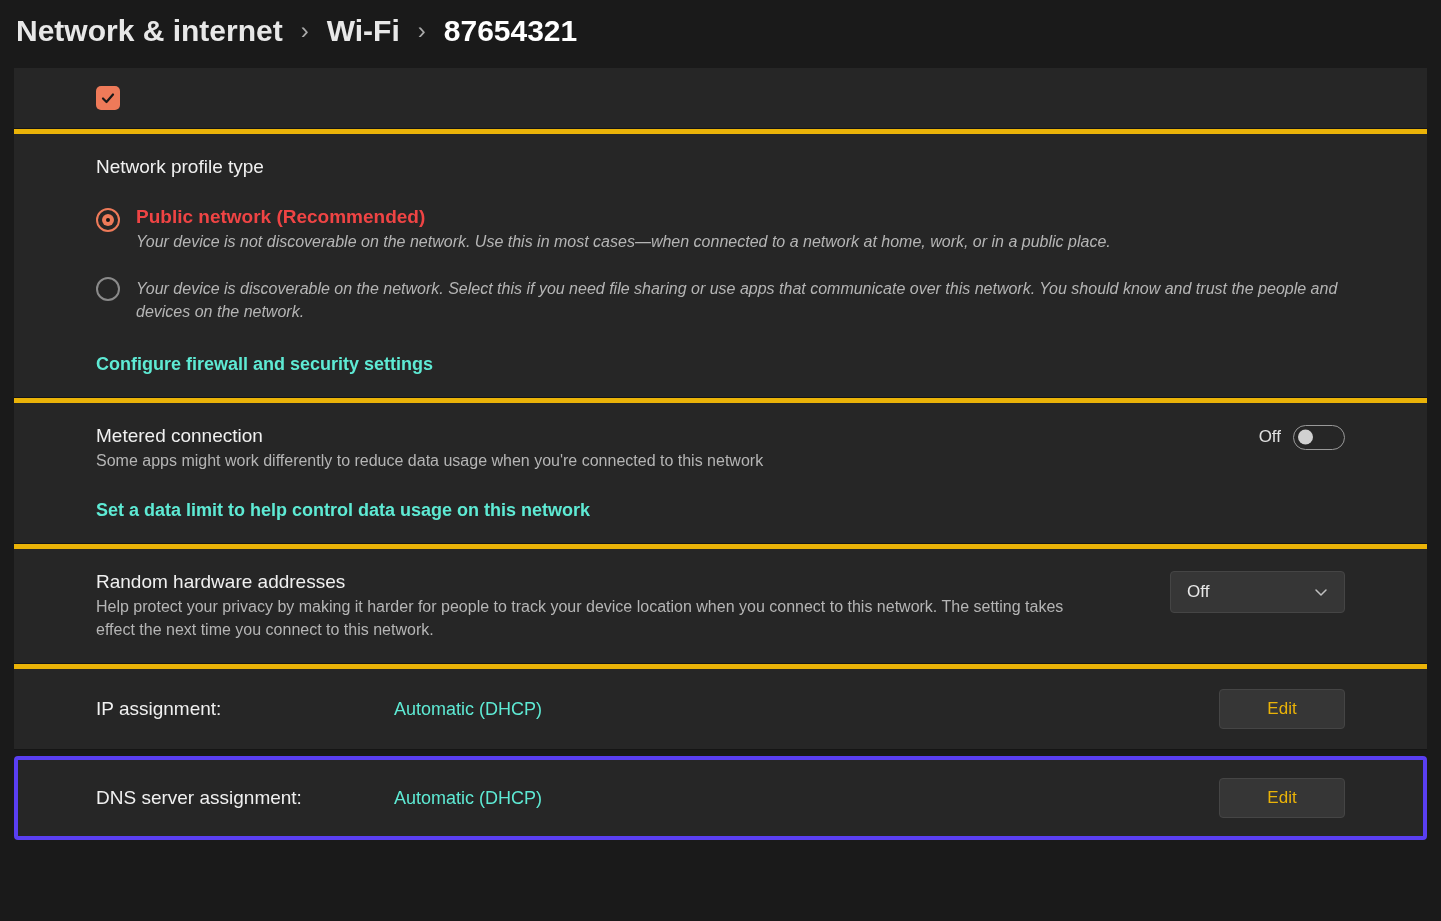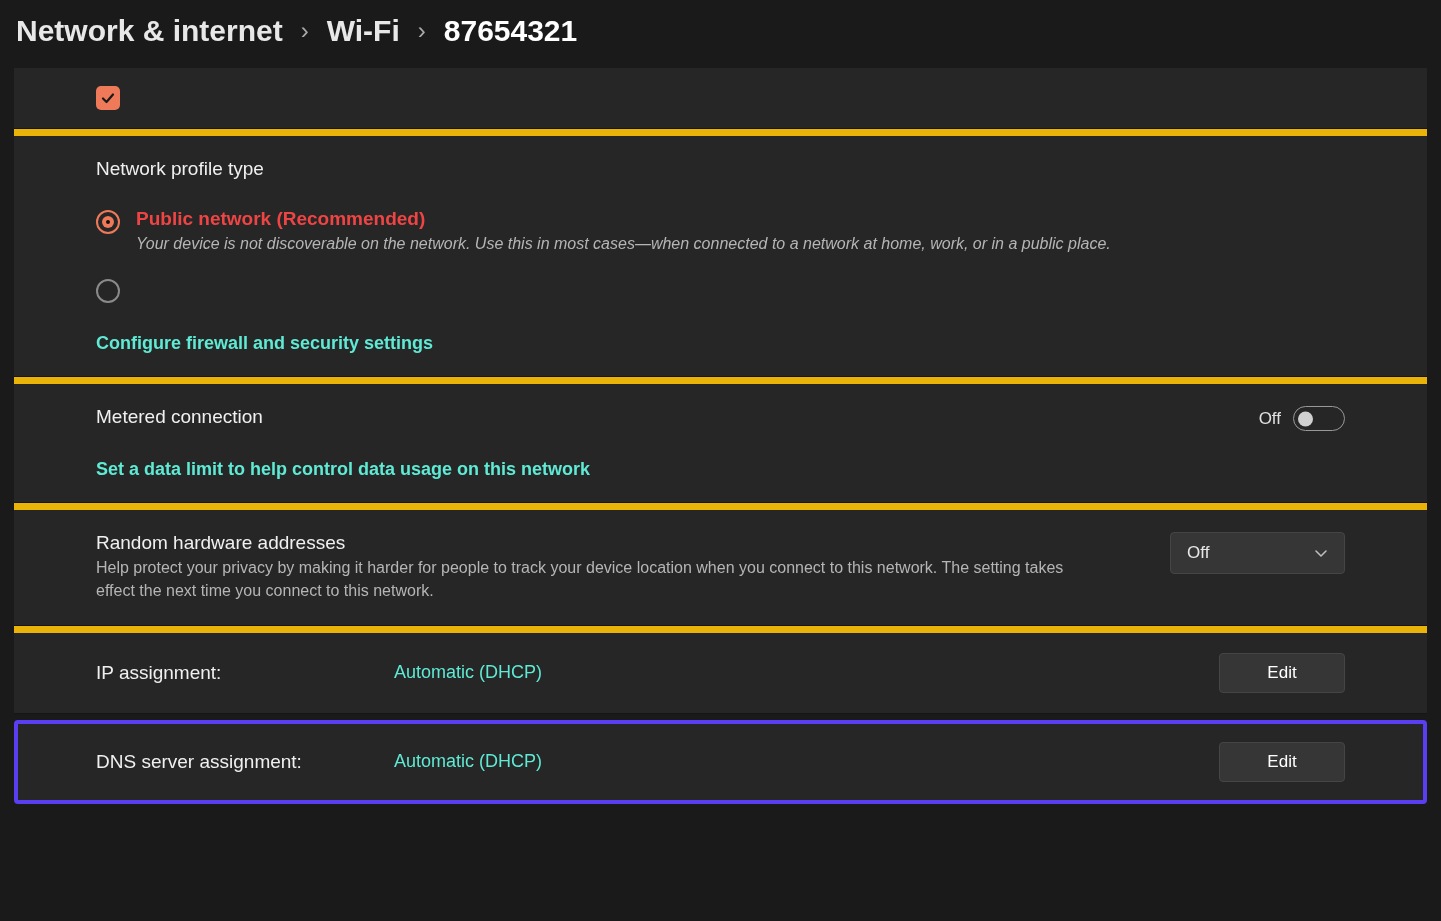--- a/index.html
+++ b/index.html
@@ -32,21 +32,21 @@
     }
     .breadcrumb-sep {
       color: #aaa;
       font-size: 24px;
     }
     .content {
       padding: 0 14px;
     }
     .panel {
       background: #262626;
-      border-top: 7px solid #eab308;
+      border-top: 5px solid #eab308;
       border-bottom: 1px solid #151515;
       padding: 22px 82px;
     }
     .panel.first {
       border-top: none;
       padding-top: 18px;
       padding-bottom: 18px;
     }
     .row {
       display: flex;
@@ -210,21 +210,21 @@
       height: 14px;
     }
     .edit-button {
       background: #363636;
       border: 1px solid #454545;
       border-radius: 4px;
       padding: 9px 16px;
       width: 126px;
       text-align: center;
       font-size: 17px;
-      color: #ffffff;
+      color: #eab308;
     }
     .kv-row {
       display: flex;
       align-items: center;
       justify-content: space-between;
     }
     .kv-left {
       display: flex;
       align-items: center;
     }
@@ -281,30 +281,32 @@
       <div class="radio-row">
         <div class="radio selected"></div>
         <div class="radio-body">
           <div class="radio-title">Public network (Recommended)</div>
           <div class="radio-desc">Your device is not discoverable on the network. Use this in most cases—when connected to a network at home, work, or in a public place.</div>
         </div>
       </div>
       <div class="radio-row">
         <div class="radio"></div>
         <div class="radio-body">
+          <div class="radio-desc">Your device is discoverable on the network. Select this if you need file sharing or use apps that communicate over this network. You should know and trust the people and devices on the network.</div>
         </div>
       </div>
     </div>
     <a class="link">Configure firewall and security settings</a>
   </div>
 
   <div class="panel metered">
     <div class="row">
       <div class="panel-left">
         <div class="panel-title">Metered connection</div>
+        <div class="panel-desc">Some apps might work differently to reduce data usage when you're connected to this network</div>
       </div>
       <div class="toggle-wrap">
         <span class="toggle-label">Off</span>
         <div class="toggle">
           <div class="toggle-thumb"></div>
         </div>
       </div>
     </div>
     <a class="link">Set a data limit to help control data usage on this network</a>
   </div>

